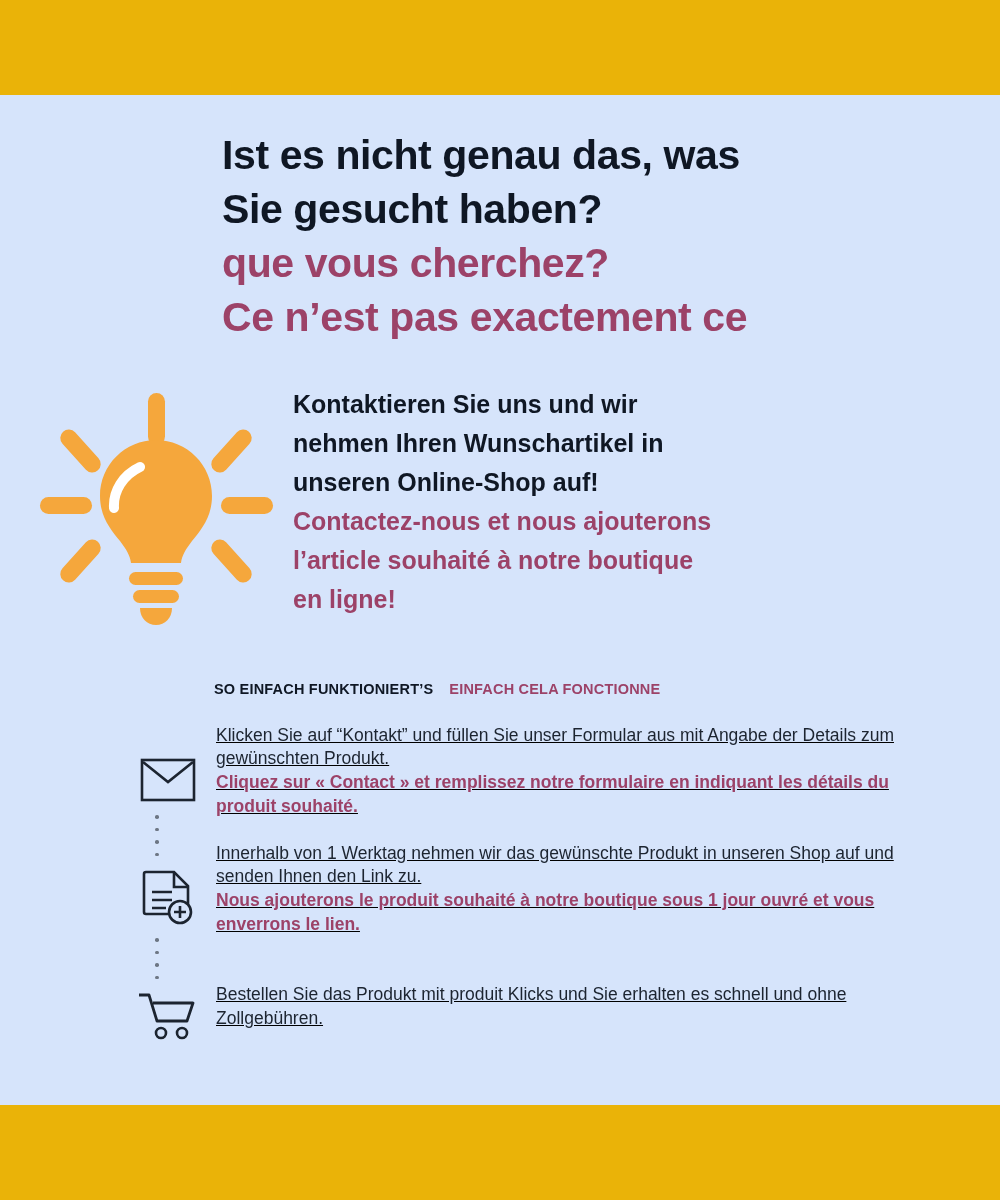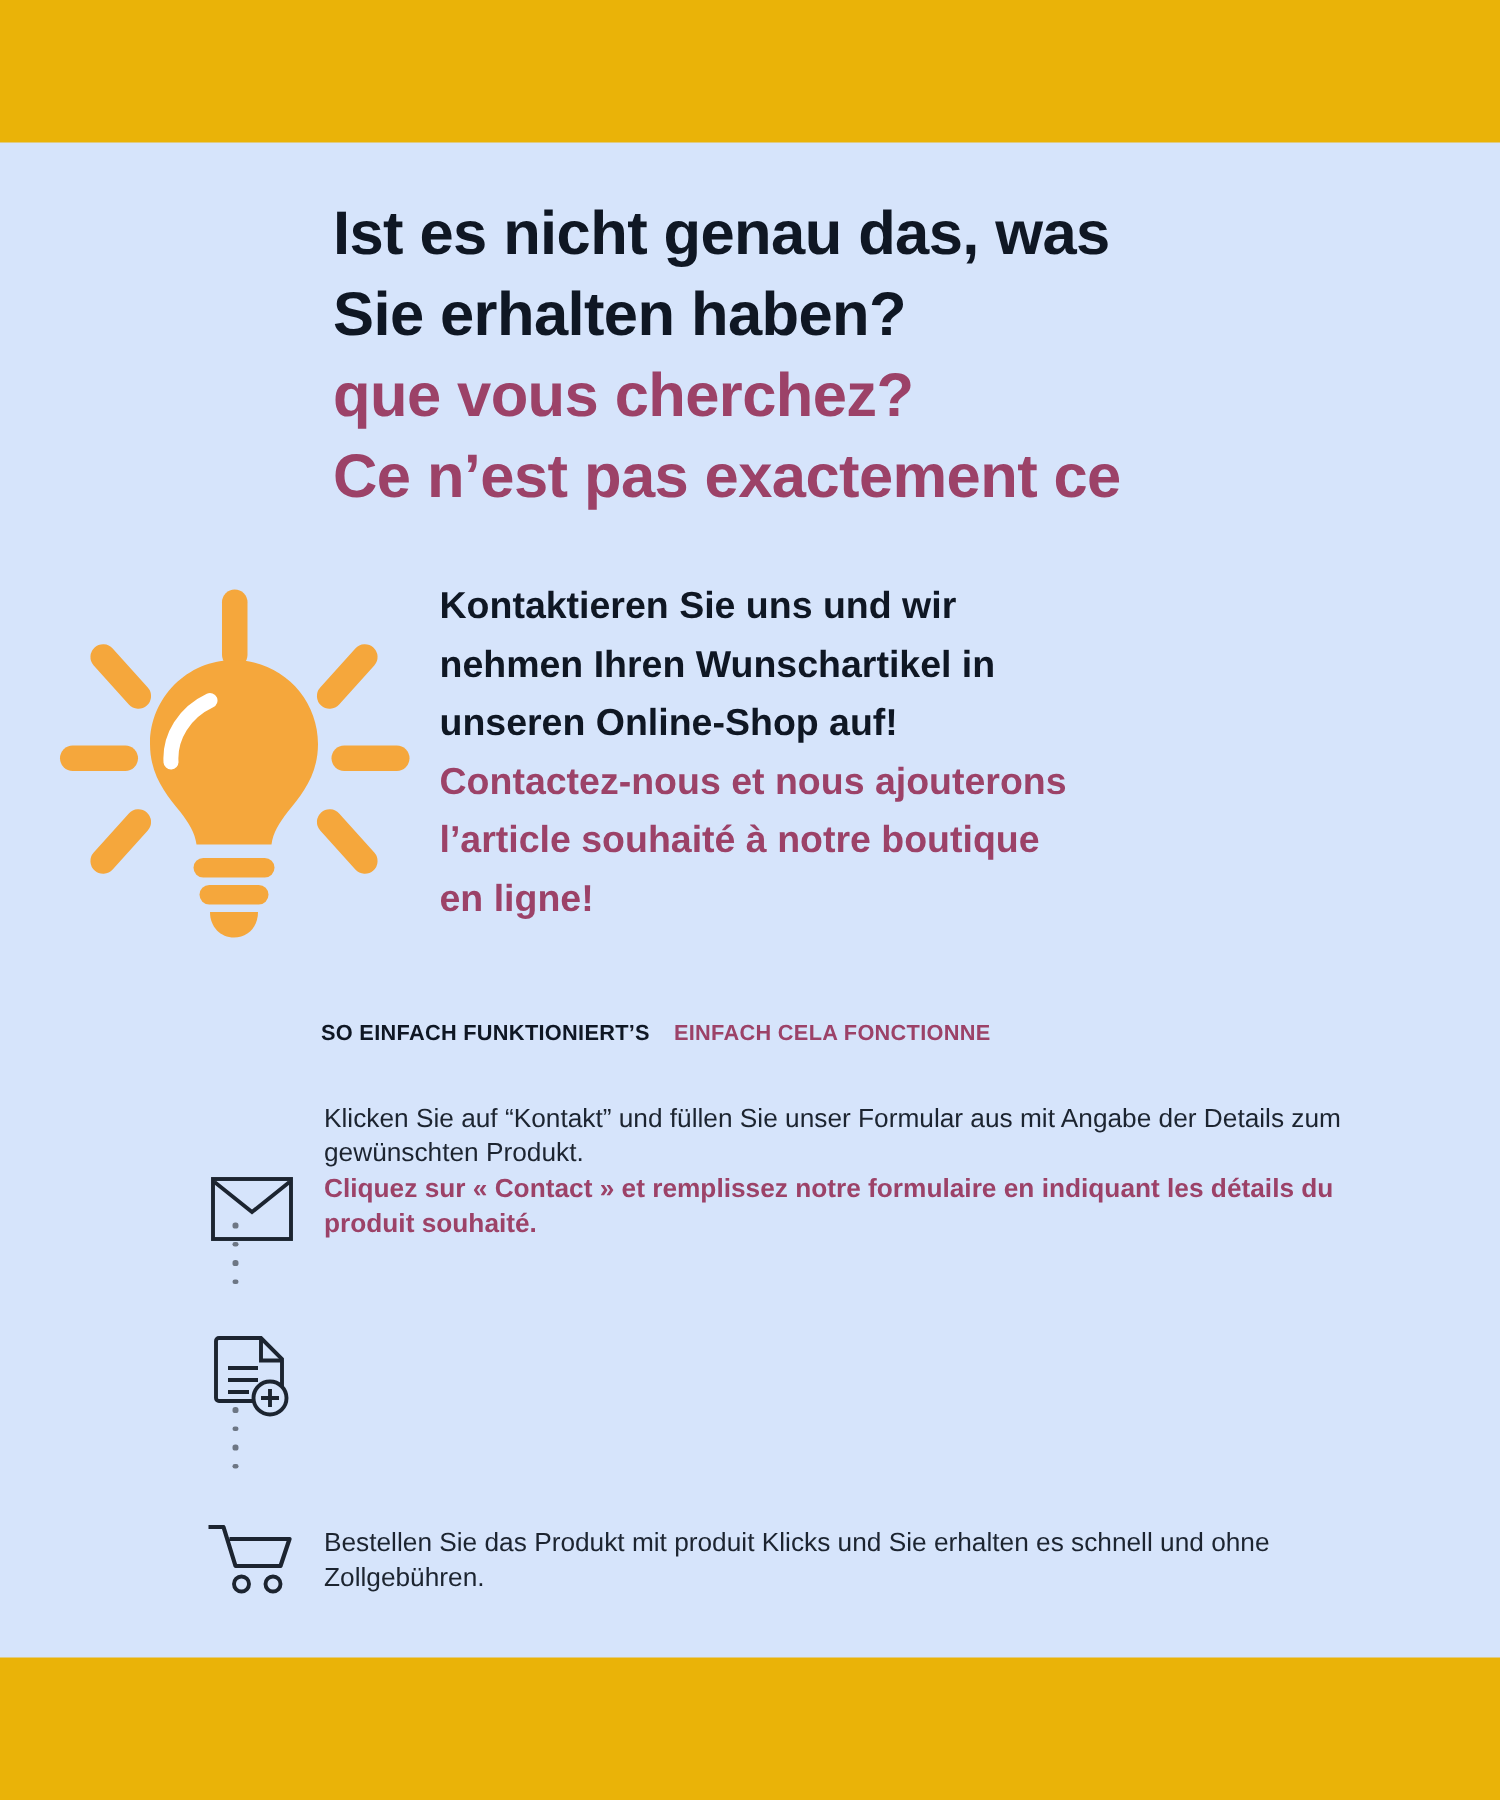--- a/index.html
+++ b/index.html
@@ -110,22 +110,23 @@
 
   .steps {
     position: absolute;
     left: 120px;
     top: 710px;
     width: 830px;
   }
   .step {
     position: relative;
     display: flex;
-    align-items: flex-end;
+    align-items: center;
     min-height: 118px;
+    text-decoration: underline;
   }
   .step-icon {
     width: 96px;
     flex: 0 0 96px;
     display: flex;
     justify-content: center;
     padding-top: 22px;
   }
   .step-icon svg { display: block; }
   .step-text {
@@ -161,21 +162,21 @@
 </style>
 </head>
 <body>
 
 <div class="canvas">
 
   <div class="panel"></div>
 
   <div class="headline">
     <p class="de">Ist es nicht genau das, was</p>
-    <p class="de">Sie erhalten haben?</p>
+    <p class="de">Sie gesucht haben?</p>
     <p class="fr">que vous cherchez?</p>
     <p class="fr">Ce n’est pas exactement ce</p>
   </div>
 
   <div class="bulb-wrap">
     <svg width="240" height="245" viewBox="0 0 240 245" fill="none">
       <g fill="#f5a73c">
 
         <rect x="112" y="8" width="17" height="52" rx="8.5"></rect>
         <rect x="36" y="40" width="17" height="52" rx="8.5" transform="rotate(-42 44.5 66)"></rect>
@@ -228,20 +229,24 @@
     <div class="step">
       <div class="step-icon">
         <svg width="52" height="56" viewBox="0 0 52 56" fill="none">
           <path d="M4 2h28l14 14v26c0 1.1-.9 2-2 2H4a2 2 0 0 1-2-2V4c0-1.1.9-2 2-2z" stroke="#1c2430" stroke-width="2.6" fill="none"></path>
           <path d="M32 2v15h14" stroke="#1c2430" stroke-width="2.6" fill="none"></path>
           <path d="M10 22h20M10 30h20M10 38h14" stroke="#1c2430" stroke-width="2.6"></path>
           <circle cx="38" cy="42" r="11" fill="#d6e4fb" stroke="#1c2430" stroke-width="2.6"></circle>
           <path d="M38 36v12M32 42h12" stroke="#1c2430" stroke-width="2.6"></path>
         </svg>
       </div>
+      <div class="step-text">
+        <p class="de">Innerhalb von 1 Werktag nehmen wir das gewünschte Produkt in unseren Shop auf und senden Ihnen den Link zu.</p>
+        <p class="fr">Nous ajouterons le produit souhaité à notre boutique sous 1 jour ouvré et vous enverrons le lien.</p>
+      </div>
     </div>
 
     <div class="step">
       <div class="step-icon">
         <svg width="62" height="50" viewBox="0 0 62 50" fill="none">
           <path d="M2 4h10l8 26h30l6-18H16" stroke="#1c2430" stroke-width="2.8" fill="none" stroke-linejoin="round"></path>
           <circle cx="24" cy="42" r="5" stroke="#1c2430" stroke-width="2.6" fill="none"></circle>
           <circle cx="45" cy="42" r="5" stroke="#1c2430" stroke-width="2.6" fill="none"></circle>
         </svg>
       </div>

